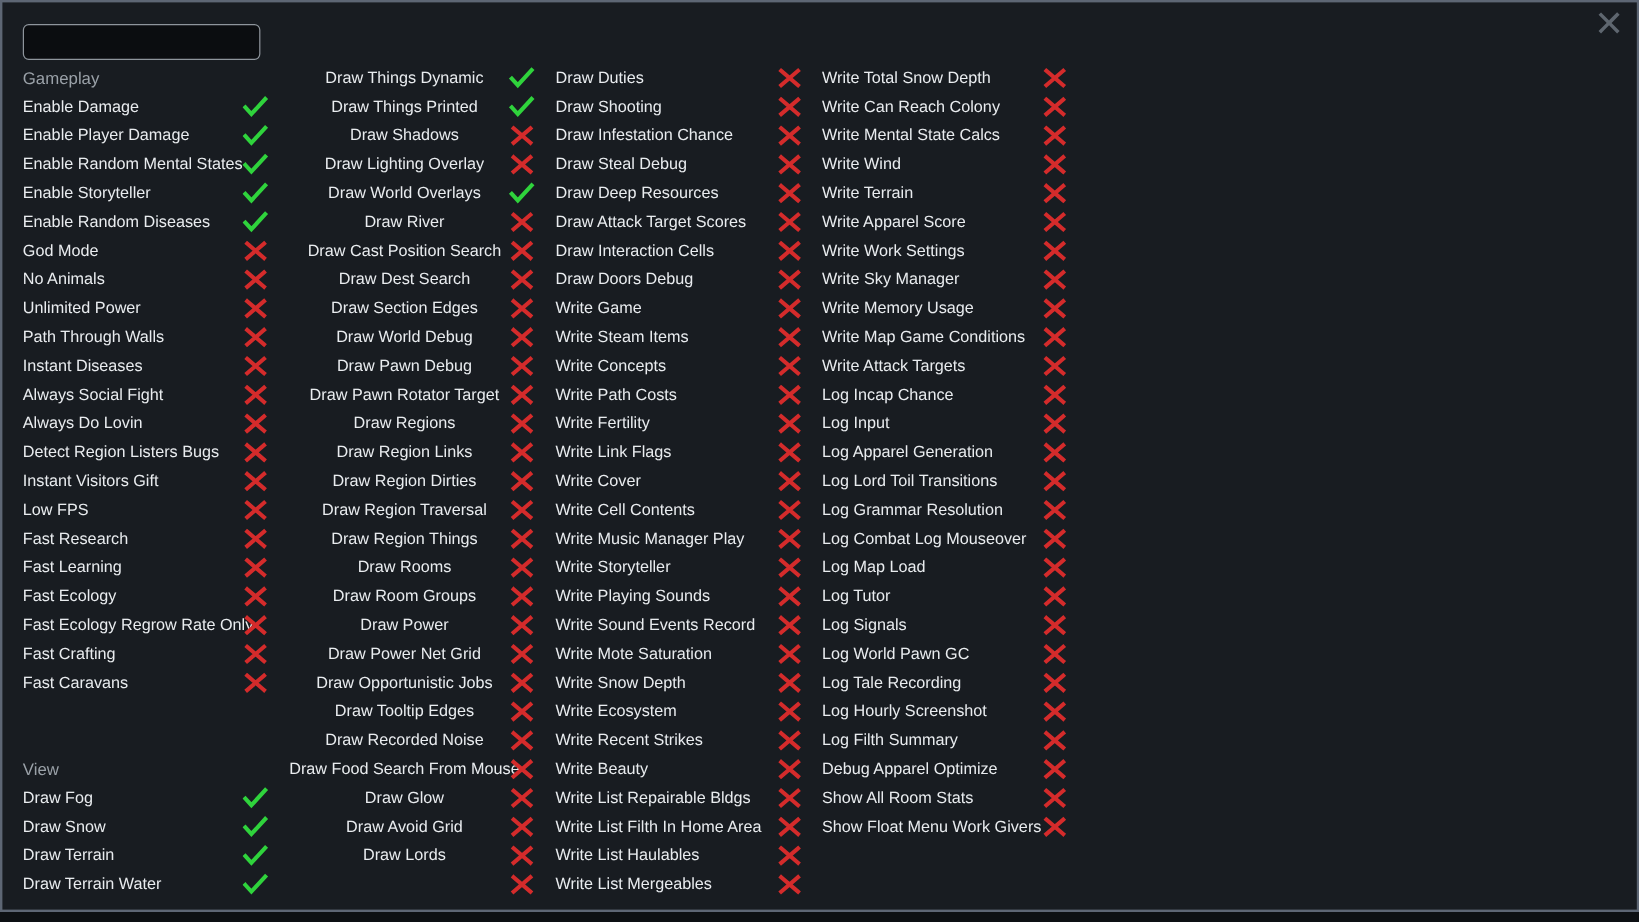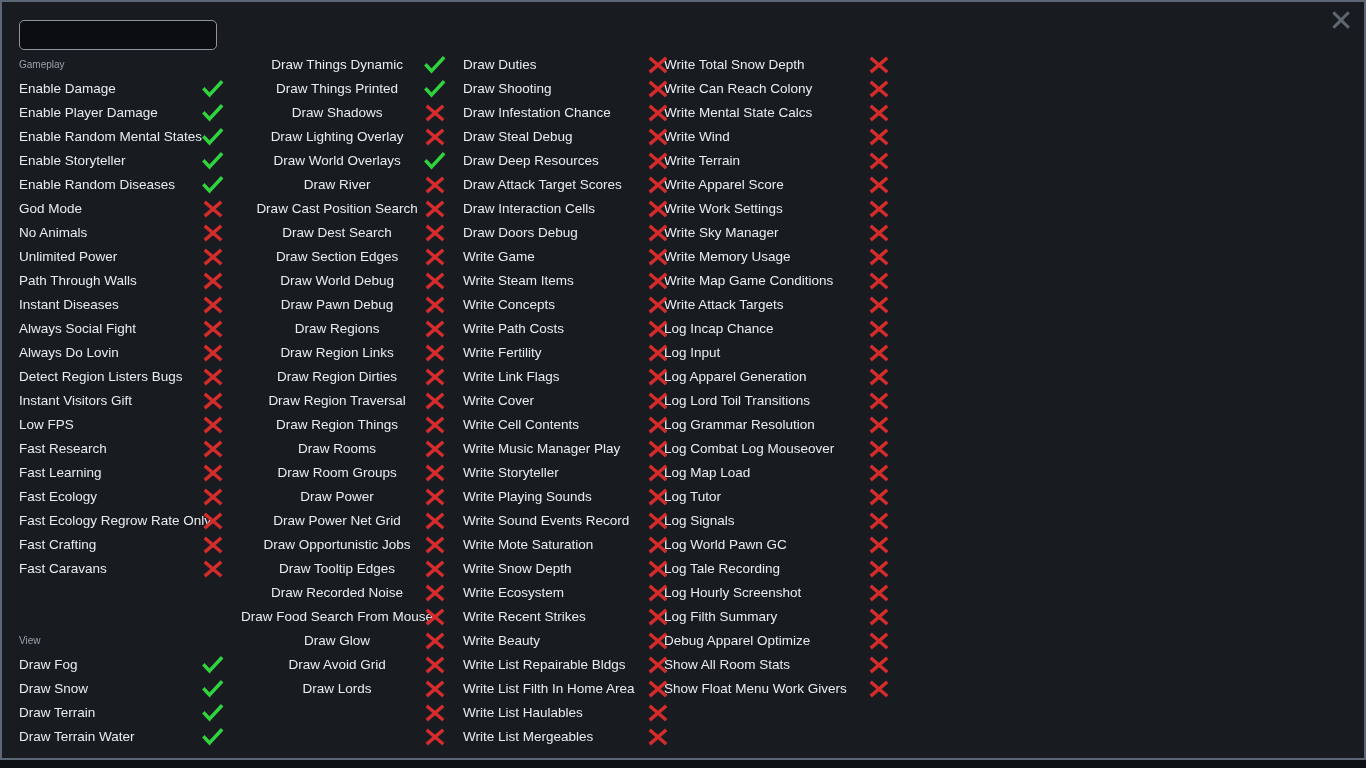--- a/index.html
+++ b/index.html
@@ -30,21 +30,21 @@
     background:#0b0d10;border:1px solid #8e959c;border-radius:5px;
     color:#e4e7ea;font-size:14px;padding:0 7px;outline:none;
     font-family:"Liberation Sans",sans-serif;
   }
   .col-labels{position:absolute;top:0;}
   .row{
     height:24px;line-height:24px;
     font-size:13.5px;color:#e9ecef;white-space:nowrap;
     cursor:pointer;
   }
-  .row.header{color:#9aa1a8;cursor:default;font-size:10px;}
+  .row.header{color:#9aa1a8;cursor:default;font-size:14px;}
   .row.spacer{cursor:default;}
   .checkcol{position:absolute;top:0;width:24px;}
   .chk{height:24px;width:24px;position:relative;cursor:pointer;}
   .chk svg{position:absolute;left:0;top:2px;}
 </style>
 </head>
 <body>
 
 <div id="panel">
 
@@ -91,20 +91,21 @@
         <div class="row">Draw Things Printed</div>
         <div class="row">Draw Shadows</div>
         <div class="row">Draw Lighting Overlay</div>
         <div class="row">Draw World Overlays</div>
         <div class="row">Draw River</div>
         <div class="row">Draw Cast Position Search</div>
         <div class="row">Draw Dest Search</div>
         <div class="row">Draw Section Edges</div>
         <div class="row">Draw World Debug</div>
         <div class="row">Draw Pawn Debug</div>
+        <div class="row">Draw Pawn Rotator Target</div>
         <div class="row">Draw Regions</div>
         <div class="row">Draw Region Links</div>
         <div class="row">Draw Region Dirties</div>
         <div class="row">Draw Region Traversal</div>
         <div class="row">Draw Region Things</div>
         <div class="row">Draw Rooms</div>
         <div class="row">Draw Room Groups</div>
         <div class="row">Draw Power</div>
         <div class="row">Draw Power Net Grid</div>
         <div class="row">Draw Opportunistic Jobs</div>
@@ -139,21 +140,21 @@
         <div class="row">Write Mote Saturation</div>
         <div class="row">Write Snow Depth</div>
         <div class="row">Write Ecosystem</div>
         <div class="row">Write Recent Strikes</div>
         <div class="row">Write Beauty</div>
         <div class="row">Write List Repairable Bldgs</div>
         <div class="row">Write List Filth In Home Area</div>
         <div class="row">Write List Haulables</div>
         <div class="row">Write List Mergeables</div>
       </div>
-      <div class="col-labels" style="left: 662px; top: 51px;">
+      <div class="col-labels" style="left: 683px; top: 51px;">
         <div class="row">Write Total Snow Depth</div>
         <div class="row">Write Can Reach Colony</div>
         <div class="row">Write Mental State Calcs</div>
         <div class="row">Write Wind</div>
         <div class="row">Write Terrain</div>
         <div class="row">Write Apparel Score</div>
         <div class="row">Write Work Settings</div>
         <div class="row">Write Sky Manager</div>
         <div class="row">Write Memory Usage</div>
         <div class="row">Write Map Game Conditions</div>

